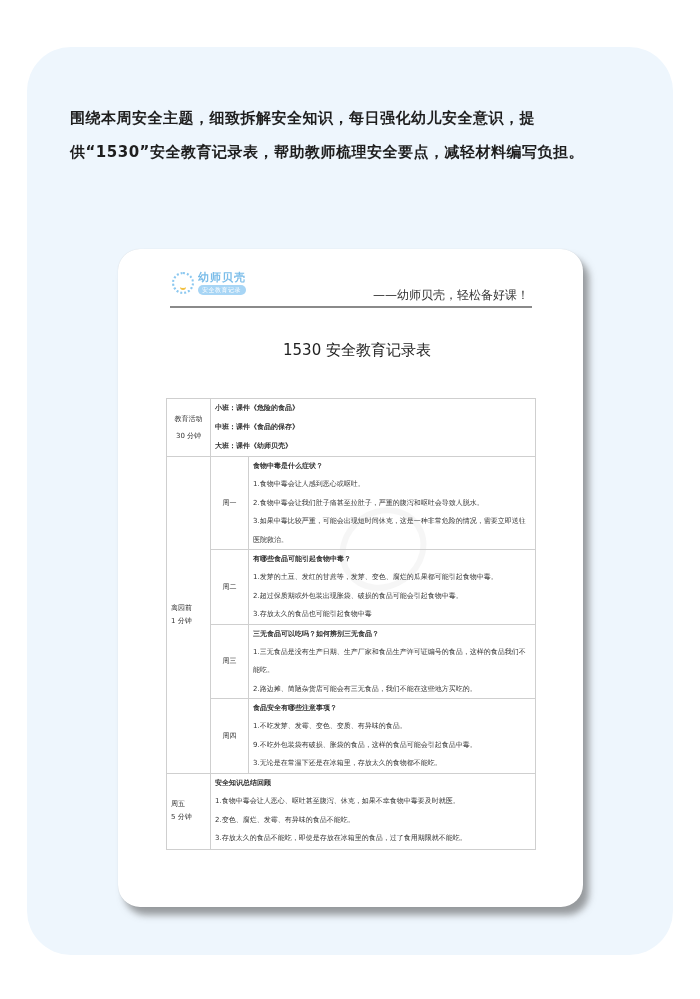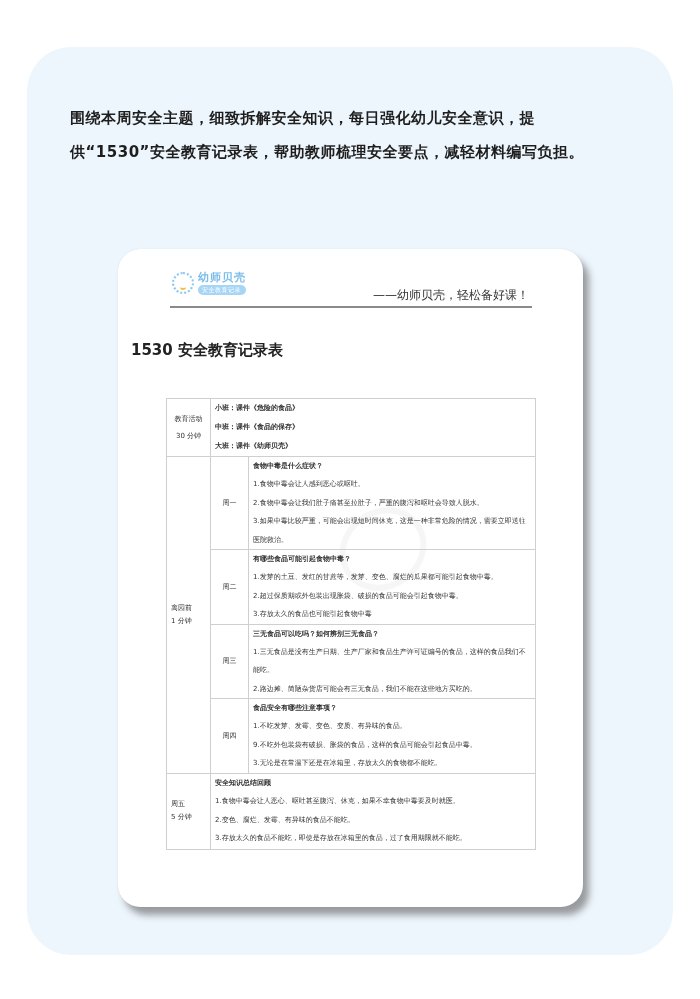--- a/index.html
+++ b/index.html
@@ -40,22 +40,22 @@
       padding: 1px 4px; line-height: 8px; margin-top: 1px; letter-spacing: 0.5px;
     }
     .slogan {
       position: absolute; right: 54px; top: 38px; font-size: 12px; color: #333;
     }
     .rule {
       position: absolute; left: 52px; top: 57px; width: 362px; height: 2px;
       background: #8a8a8a;
     }
     .doc-title {
-      position: absolute; left: 13px; right: 0; top: 92px; text-align: left;
-      font-size: 15px; font-weight: bold; color: #222;
+      position: absolute; left: 13px; right: 0; top: 92px; text-align: center;
+      font-size: 15px; font-weight: normal; color: #222;
     }
     .meta-row {
       position: absolute; left: 53px; right: 50px; top: 128px;
       display: flex; justify-content: space-between; font-size: 10px; font-weight: bold; color: #333;
     }
     .meta-week span { margin-right: 22px; }
 
     table.rec {
       position: absolute; left: 48px; top: 149px; width: 370px;
       border-collapse: collapse; font-size: 7px; color: #333;

